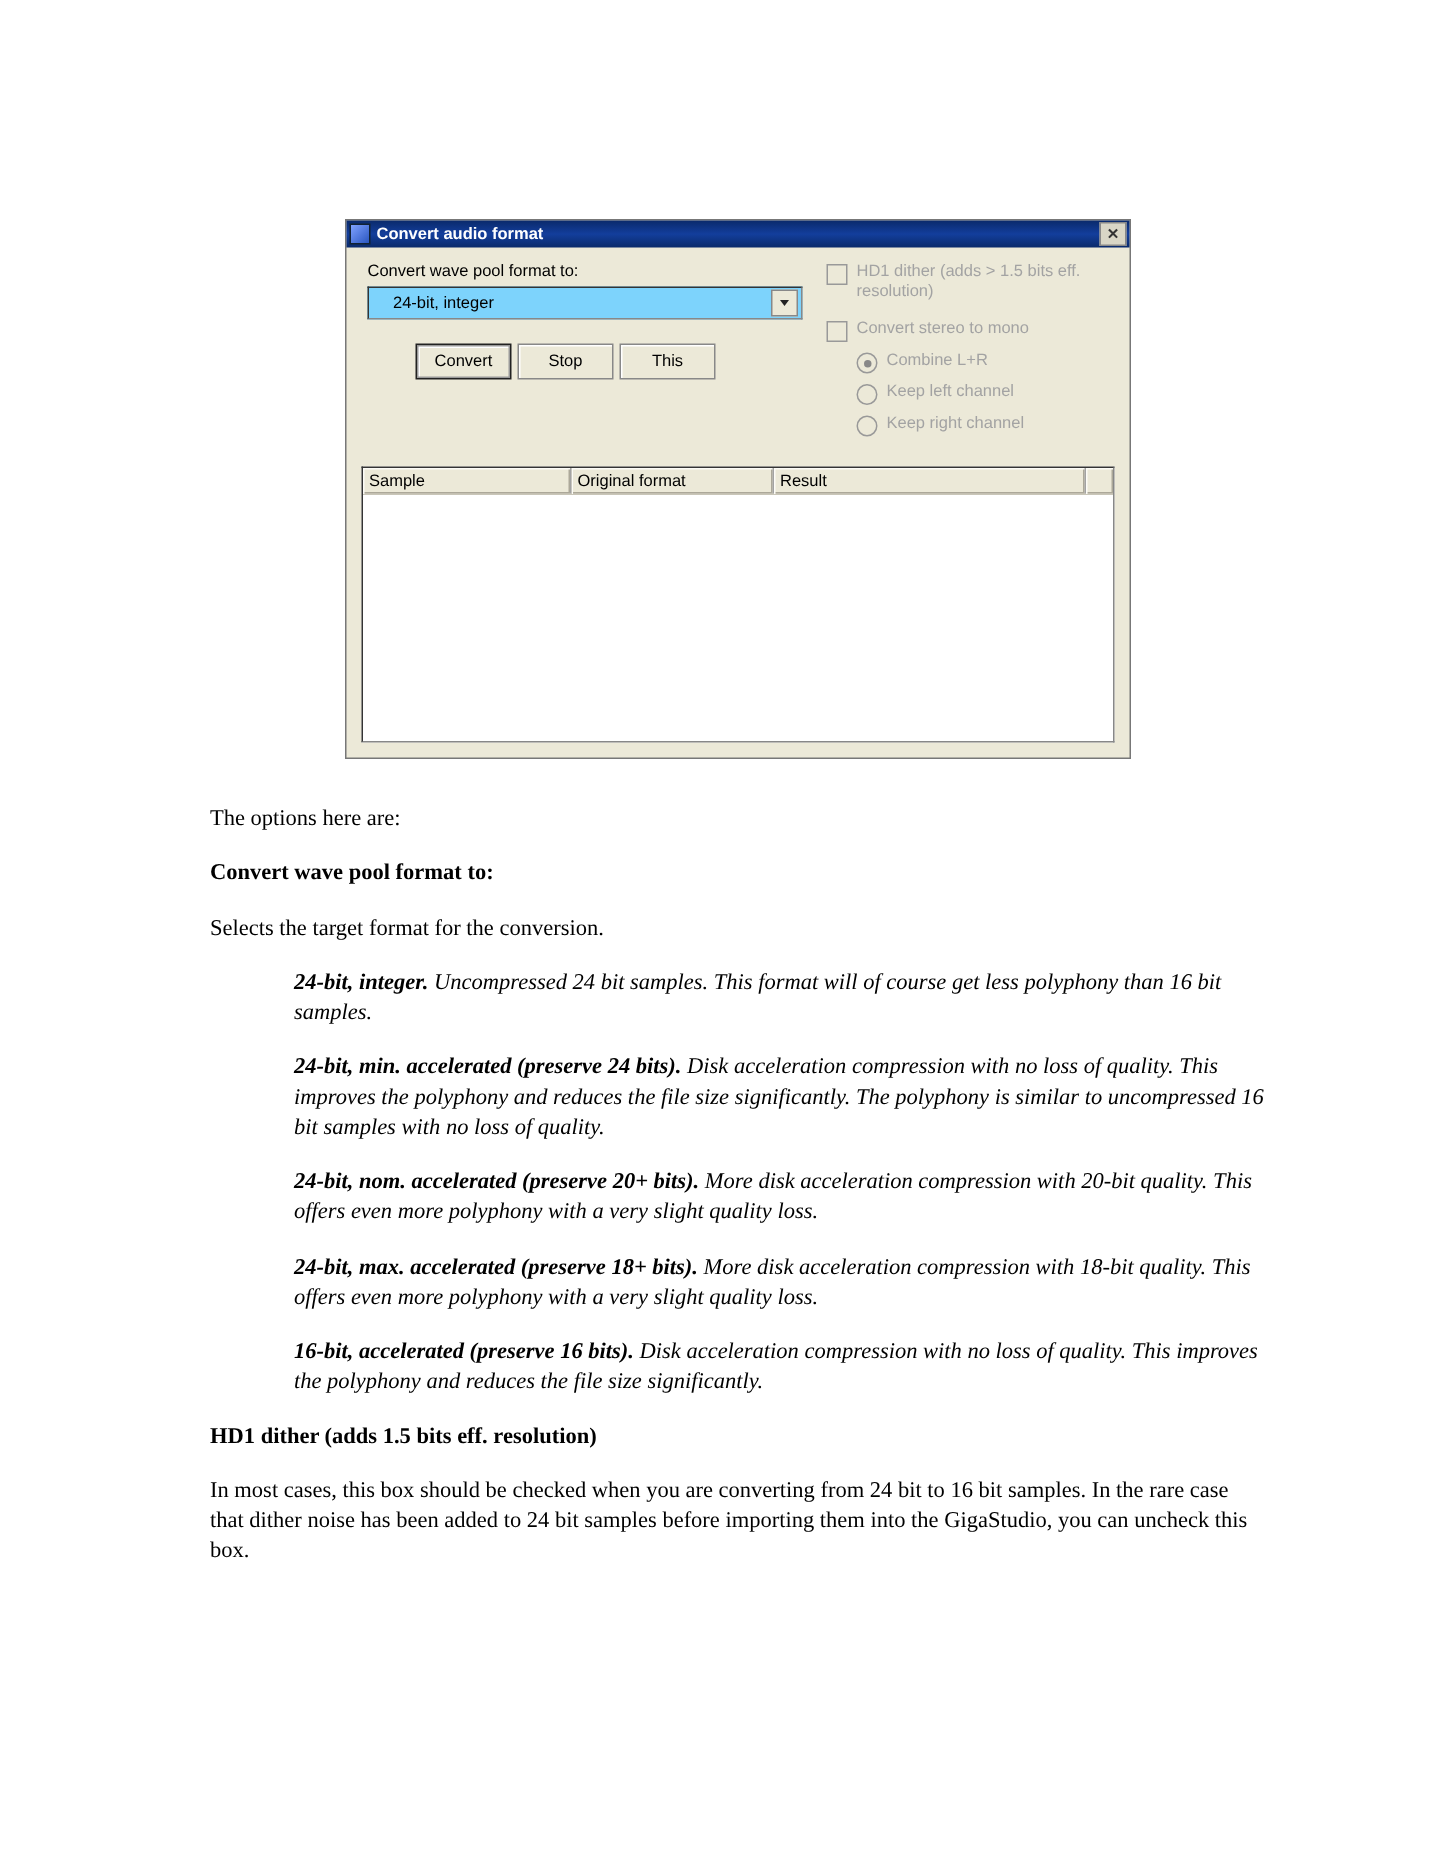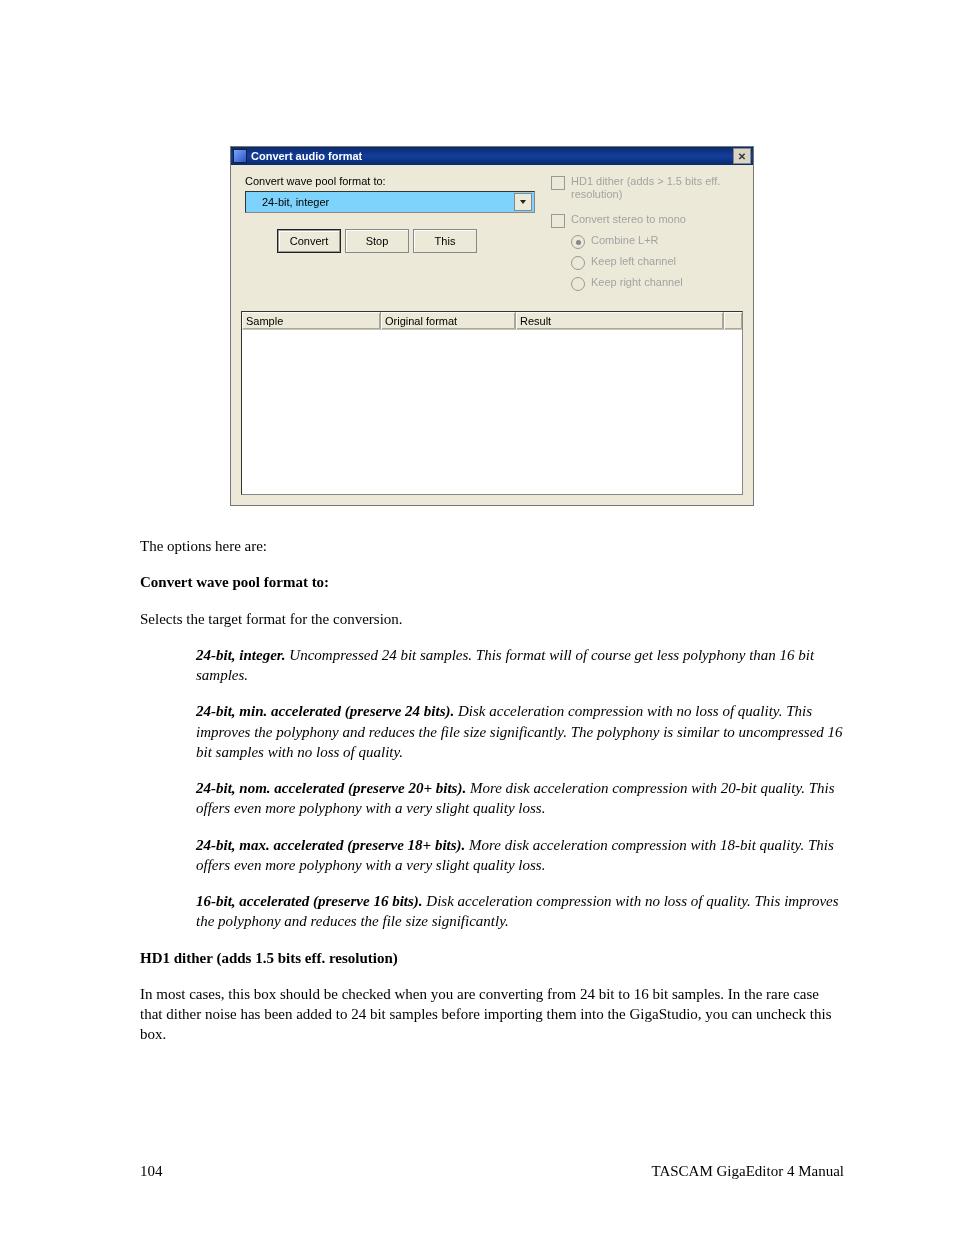--- a/index.html
+++ b/index.html
@@ -214,17 +214,13 @@
     <p class="opt-block"><span class="lead">24-bit, integer.</span><span>  Uncompressed 24 bit samples. This format will of course get less polyphony than 16 bit samples.</span></p>
     <p class="opt-block"><span class="lead">24-bit, min. accelerated (preserve 24 bits).</span><span>  Disk acceleration compression with no loss of quality. This improves the polyphony and reduces the file size significantly. The polyphony is similar to uncompressed 16 bit samples with no loss of quality.</span></p>
     <p class="opt-block"><span class="lead">24-bit, nom. accelerated (preserve 20+ bits).</span><span>  More disk acceleration compression with 20-bit quality. This offers even more polyphony with a very slight quality loss.</span></p>
     <p class="opt-block"><span class="lead">24-bit, max. accelerated (preserve 18+ bits).</span><span>  More disk acceleration compression with 18-bit quality. This offers even more polyphony with a very slight quality loss.</span></p>
     <p class="opt-block"><span class="lead">16-bit, accelerated (preserve 16 bits).</span><span>  Disk acceleration compression with no loss of quality. This improves the polyphony and reduces the file size significantly.</span></p>
 
     <p class="h">HD1 dither (adds 1.5 bits eff. resolution)</p>
     <p>In most cases, this box should be checked when you are converting from 24 bit to 16 bit samples. In the rare case that dither noise has been added to 24 bit samples before importing them into the GigaStudio, you can uncheck this box.</p>
   </div>
 
-  <div class="footer">
-    <span>104</span>
-    <span>TASCAM GigaEditor 4 Manual</span>
-  </div>
 </div>
 
 </body></html>

